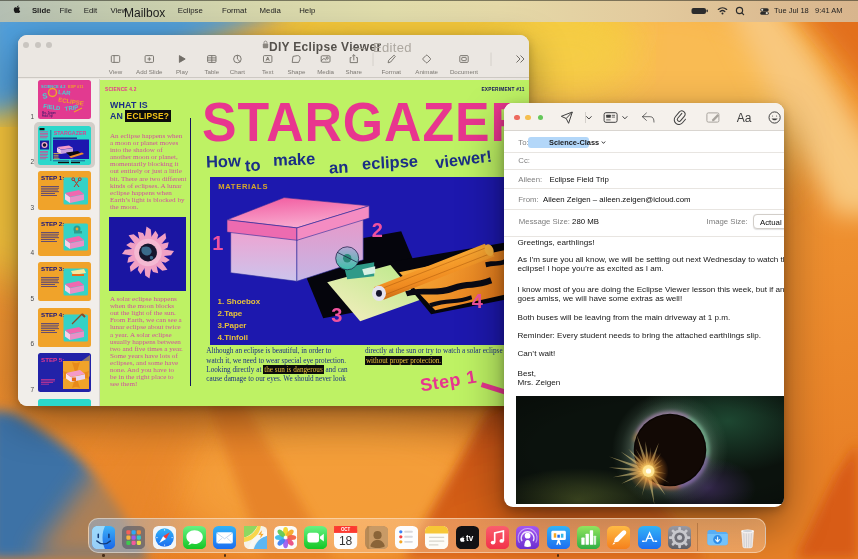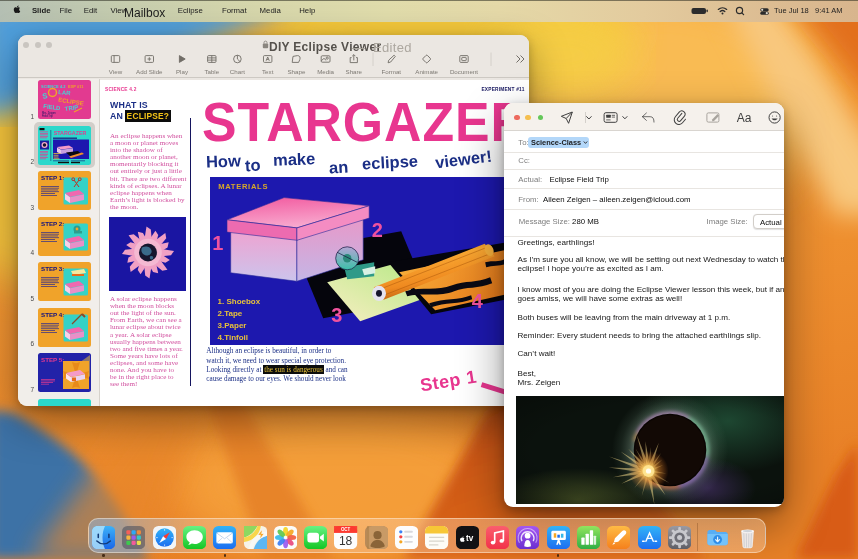--- a/index.html
+++ b/index.html
@@ -377,21 +377,21 @@
             <rect x="3" y="30.8" width="8" height="0.7"></rect>
           </g>
       </svg>
     </div>
 
     <div class="abs" style="left:20px;top:363.5px;width:52.5px;height:7px;border-radius:2.5px 2.5px 0 0;background:#2bd8cb;overflow:hidden;">
       
     </div>
   </div>
 
-  <div class="abs" id="slide" style="left:81.5px;top:44.5px;width:429.5px;height:333px;background:#ffffff;overflow:hidden;">
+  <div class="abs" id="slide" style="left:81.5px;top:44.5px;width:429.5px;height:333px;background:#bef264;overflow:hidden;">
     <div class="abs" style="left:5.5px;top:7px;font-size:4.8px;font-weight:bold;color:#e8368f;letter-spacing:0.2px">SCIENCE 4.2</div>
     <div class="abs" style="left:345px;top:7px;width:80px;text-align:right;font-size:4.8px;font-weight:bold;color:#14145e;letter-spacing:0.2px;white-space:nowrap">EXPERIMENT #11</div>
     <div class="abs" style="left:10.5px;top:20px;font-size:8.8px;line-height:11.5px;font-weight:bold;color:#1b2f86;letter-spacing:0.2px">WHAT IS<br>AN<span style="background:#0c0c0c;color:#f5c518;padding:1px 1.5px;margin-left:2px;font-size:8.4px">ECLIPSE?</span></div>
     <div class="abs" style="left:10.5px;top:53.6px;font-size:7.1px;line-height:7.08px;color:#d14f9e;font-family:'Liberation Serif',serif;white-space:nowrap">An eclipse happens when<br>a moon or planet moves<br>into the shadow of<br>another moon or planet,<br>momentarily blocking it<br>out entirely or just a little<br>bit. There are two different<br>kinds of eclipses. A lunar<br>eclipse happens when<br>Earth’s light is blocked by<br>the moon.</div>
     <div class="abs" style="left:9.5px;top:137.5px;width:77.3px;height:74px;background:#1a15a2">
       <svg width="77.3" height="74" viewBox="0 0 77.3 74">
         <g transform="translate(39,35.5)">
           <g fill="#f0a0c4">
               <polygon points="9,-4.2 26,-1.5 23,2.8 9,4.2" transform="rotate(0.0)"></polygon>
               <polygon points="9,-4.2 23,-1.5 20,2.8 9,4.2" transform="rotate(22.5)"></polygon>
@@ -510,20 +510,21 @@
         <g fill="#e8c23a" font-weight="bold" font-size="8">
           <text x="210.4" y="303.5">1. Shoebox</text>
             <text x="210.4" y="315.7">2.Tape</text>
             <text x="210.4" y="327.9">3.Paper</text>
             <text x="210.4" y="339.6">4.Tinfoil</text>
         </g>
       </svg>
     </div>
 
     <div class="abs" style="left:106.8px;top:267.9px;font-size:7.2px;line-height:9.3px;color:#1b2f86;font-family:'Liberation Serif',serif;white-space:nowrap">Although an eclipse is beautiful, in order to<br>watch it, we need to wear special eye protection.<br>Looking directly at <span style="background:#0c0c0c;color:#e8c23a;padding:0.5px 1px">the sun is dangerous</span> and can<br>cause damage to our eyes. We should never look</div>
+    <div class="abs" style="left:265.4px;top:267.9px;font-size:7.2px;line-height:9.3px;color:#1b2f86;font-family:'Liberation Serif',serif;white-space:nowrap">directly at the sun or try to watch a solar eclipse<br><span style="background:#0c0c0c;color:#e8c23a;padding:0.5px 1px">without proper protection.</span></div>
 
     <div class="abs" style="left:320px;top:291px;font-size:18px;font-weight:bold;color:#e8368f;transform:rotate(-9deg);letter-spacing:0.5px">Step 1</div>
     <div class="abs" style="left:381px;top:306px;width:26px;height:4.5px;background:#e8368f;transform:rotate(17deg)"></div>
   </div>
 </div>
 
 <div class="abs" id="mail" style="left:504px;top:103px;width:280px;height:404px;border-radius:9px;overflow:hidden;box-shadow:0 18px 45px rgba(0,0,0,0.42),0 3px 10px rgba(0,0,0,0.25);background:#ffffff;">
   <div class="abs" style="left:0;top:0;width:332px;height:28px;background:#f5f1ec;border-bottom:1px solid #d9d5d0;"></div>
   <div class="abs" style="left:10.2px;top:11.7px;width:5.8px;height:5.8px;border-radius:50%;background:#ed6a5e;"></div>
   <div class="abs" style="left:21.3px;top:11.7px;width:5.8px;height:5.8px;border-radius:50%;background:#f5bf4f;"></div>
@@ -564,32 +565,32 @@
           <path d="M -3 1 C -1.8 3.4 1.8 3.4 3 1 Z" fill="#404040" stroke="none"></path>
         </g>
       <g transform="translate(319.5,14.5)">
           <path d="M -3.6 -3.4 L -0.4 0 L -3.6 3.4 M 0.8 -3.4 L 4 0 L 0.8 3.4"></path>
         </g>
     </g>
     <text x="232.8" y="18.5" font-size="12" fill="#404040" font-family="Liberation Sans">Aa</text>
   </svg>
   <div id="mailfields" style="font-size:7.8px;white-space:nowrap">
     <div class="abs" style="left:14.3px;top:34.7px;color:#7d7d7d">To:</div>
-    <div class="abs" style="left:24px;top:33.9px;width:60.5px;height:11px;border-radius:3px;background:#b3d7f9;color:#1a1a1c;line-height:11px;font-size:7.4px;font-weight:bold;padding-left:3px">Science-Class<svg style="margin-left:2px" width="5" height="5" viewBox="0 0 5 5">
+    <div class="abs" style="left:24px;top:33.9px;width:60.5px;height:11px;border-radius:3px;background:#b3d7f9;color:#1a1a1c;line-height:11px;font-size:7.4px;font-weight:bold;padding-left:21px">Science-Class<svg style="margin-left:2px" width="5" height="5" viewBox="0 0 5 5">
           <path d="M 0.8 1.5 L 2.5 3.4 L 4.2 1.5" fill="none" stroke="#3a3a3c" stroke-width="1"></path>
         </svg></div>
     <svg class="abs" style="left:305.5px;top:33.5px" width="12" height="12" viewBox="0 0 12 12">
         <circle cx="6" cy="6" r="5" fill="none" stroke="#4693f8" stroke-width="1.1"></circle>
         <line x1="6" y1="3.4" x2="6" y2="8.6" stroke="#4693f8" stroke-width="1.1"></line>
         <line x1="3.4" y1="6" x2="8.6" y2="6" stroke="#4693f8" stroke-width="1.1"></line>
       </svg>
     <div class="abs" style="left:0;top:48.6px;width:332px;height:1px;background:#e8e5e1"></div>
     <div class="abs" style="left:14.3px;top:53.2px;color:#7d7d7d">Cc:</div>
     <div class="abs" style="left:0;top:66.2px;width:332px;height:1px;background:#e8e5e1"></div>
-    <div class="abs" style="left:14.3px;top:72.2px;color:#7d7d7d">Actual:</div>
+    <div class="abs" style="left:14.3px;top:72.2px;color:#7d7d7d">Aileen:</div>
     <div class="abs" style="left:45.5px;top:72.2px;color:#0c0c0c">Eclipse Field Trip</div>
     <div class="abs" style="left:0;top:85.2px;width:332px;height:1px;background:#e8e5e1"></div>
     <div class="abs" style="left:14.3px;top:91.7px;color:#7d7d7d">From:</div>
     <div class="abs" style="left:39px;top:91.7px;color:#0c0c0c">Aileen Zeigen – aileen.zeigen@icloud.com</div>
     <div class="abs" style="left:0;top:106.3px;width:332px;height:1px;background:#e8e5e1"></div>
     <div class="abs" style="left:14.8px;top:114.3px;color:#7d7d7d">Message Size: <span style="color:#0c0c0c">280 MB</span></div>
     <div class="abs" style="left:202.5px;top:114.3px;color:#7d7d7d">Image Size:</div>
     <div class="abs" style="left:249px;top:111.3px;width:69px;height:15.2px;border-radius:4px;background:#fff;border:0.8px solid #d2cec9;box-shadow:0 0.5px 1px rgba(0,0,0,0.12)"></div>
     <div class="abs" style="left:256px;top:114.6px;color:#0c0c0c">Actual Size</div>
     <svg class="abs" style="left:304px;top:112.8px" width="12.4" height="12.4" viewBox="0 0 12.4 12.4">

